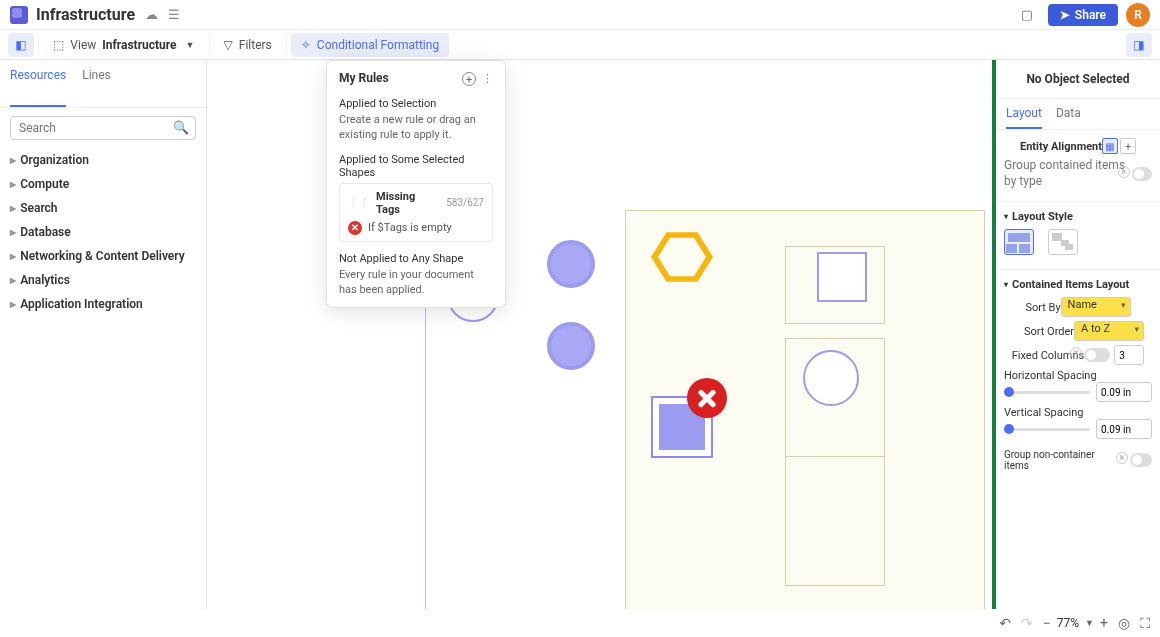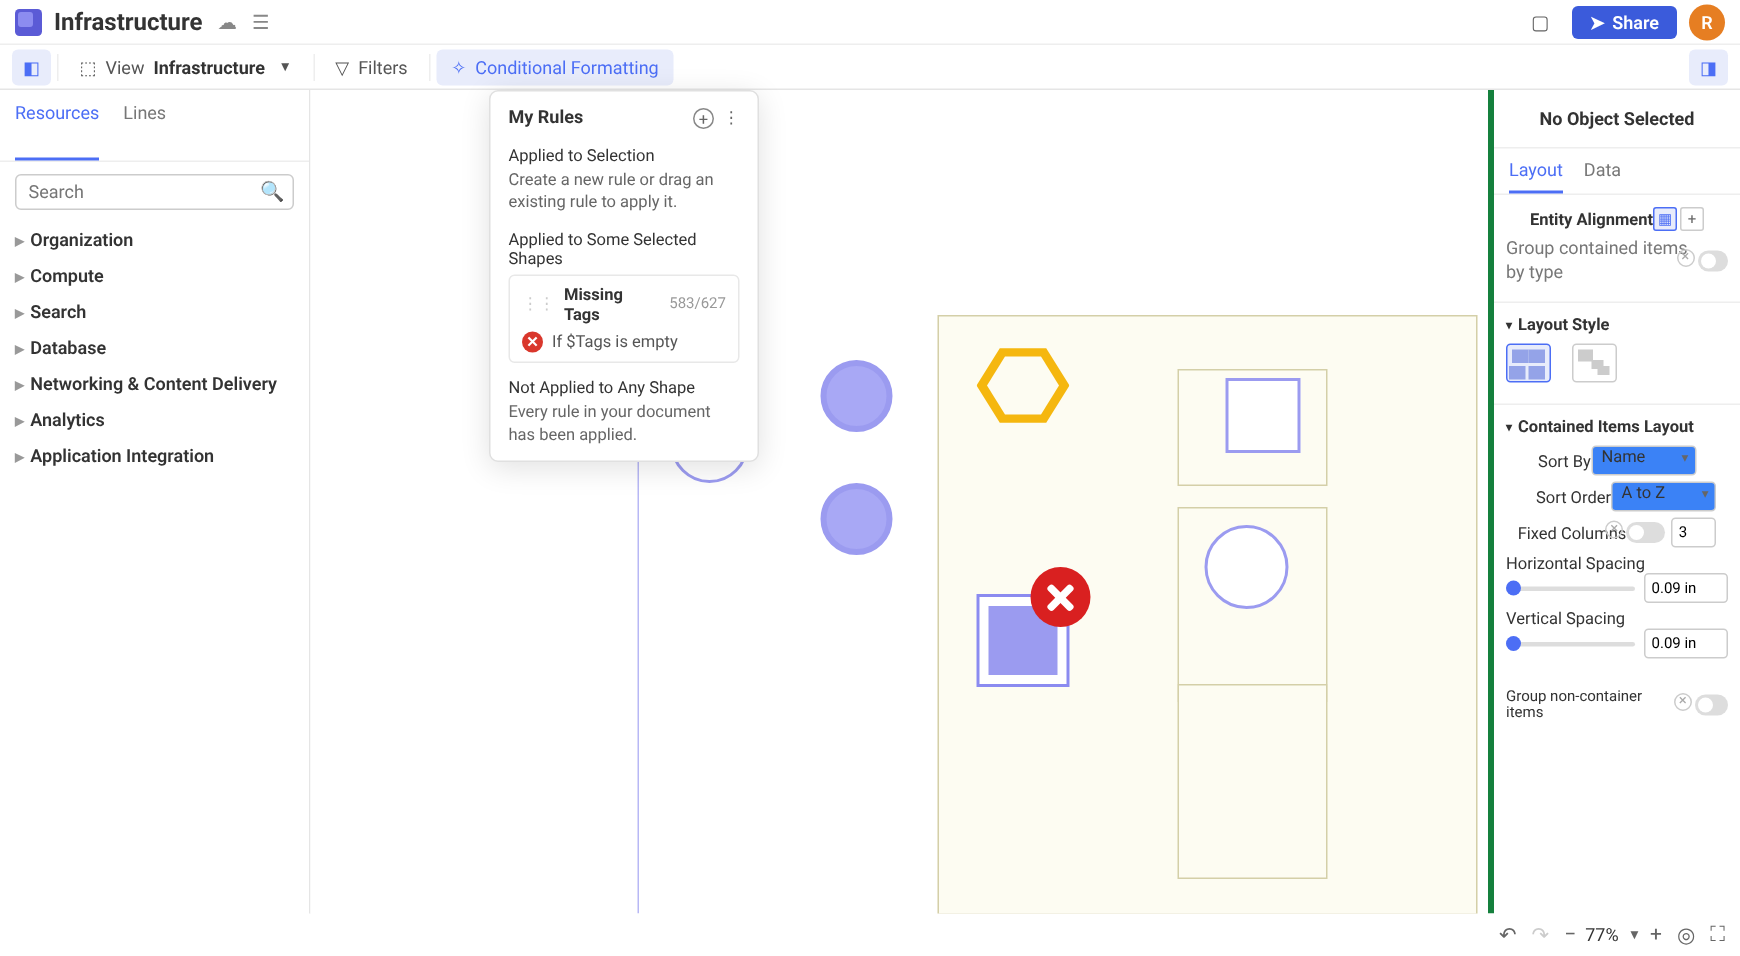--- a/index.html
+++ b/index.html
@@ -46,21 +46,21 @@
 .rp-head{font-weight:700;font-size:11px;display:flex;align-items:center;gap:4px;}
 .rp-head .tri{font-size:8px;}
 .layout-opts{display:flex;gap:14px;padding:6px 0;}
 .lopt{width:30px;height:26px;border:1px solid #ccc;border-radius:3px;cursor:pointer;position:relative;}
 .lopt.sel{background:#e8ecfb;border-color:#4c6ef5;}
 .lopt::before,.lopt::after{content:"";position:absolute;background:#94a3e8;}
 .lopt.grid::before{width:11px;height:9px;top:3px;left:3px;}
 .lopt.grid::after{width:11px;height:9px;top:3px;right:3px;box-shadow:0 11px 0 #94a3e8,-13px 11px 0 #94a3e8;}
 .lopt.free::before{width:10px;height:8px;top:3px;left:3px;background:#ccc;}
 .lopt.free::after{width:8px;height:6px;bottom:4px;right:4px;background:#ccc;box-shadow:-4px -4px 0 #ccc;}
-.sel-box{border:1px solid #ccc;border-radius:3px;height:20px;font-size:11px;padding:0 14px 0 6px;background:#3b82f6;position:relative;min-width:70px;}
+.sel-box{border:1px solid #ccc;border-radius:3px;height:20px;font-size:11px;padding:0 14px 0 6px;background:#fde047;position:relative;min-width:70px;}
 .sel-box::after{content:"▾";position:absolute;right:4px;top:2px;font-size:9px;color:#666;}
 .toggle{width:26px;height:14px;border-radius:7px;background:#ddd;position:relative;cursor:pointer;}
 .toggle::after{content:"";width:10px;height:10px;border-radius:50%;background:#fff;position:absolute;top:2px;left:2px;}
 .toggle .x{position:absolute;left:-14px;top:-1px;font-size:10px;color:#aaa;border:1px solid #ccc;border-radius:50%;width:12px;height:12px;text-align:center;line-height:10px;}
 .slider-row{margin:4px 0;}
 .slider{width:100%;height:3px;background:#ddd;border-radius:2px;position:relative;margin:6px 0;}
 .slider::before{content:"";width:10px;height:10px;background:#4c6ef5;border-radius:50%;position:absolute;left:0;top:-4px;}
 .num-input{border:1px solid #ccc;border-radius:3px;height:20px;width:56px;font-size:10px;padding:0 4px;text-align:left;}
 .statusbar{position:absolute;bottom:0;right:0;height:28px;display:flex;align-items:center;gap:10px;padding:0 10px;background:#fff;}
 .sb-btn{color:#666;cursor:pointer;font-size:14px;}
@@ -260,21 +260,21 @@
           <input class="num-input" value="0.09 in" style="">
         </div>
       </div>
       <div class="slider-row">
         <span class="rp-label">Vertical Spacing</span>
         <div style="display:flex;gap:6px;align-items:center;">
           <div class="slider" style="flex:1"></div>
           <input class="num-input" value="0.09 in" style="">
         </div>
       </div>
-      <div class="rp-row" style="margin-top:20px;gap:25px;">
+      <div class="rp-row" style="margin-top:10px;gap:25px;">
         <span class="rp-label" style="font-size:10px">Group non-container items</span>
         <div class="toggle">
             <span class="x">×</span>
           </div>
       </div>
     </div>
   </div>
 </div>
 
 <div class="popup">

